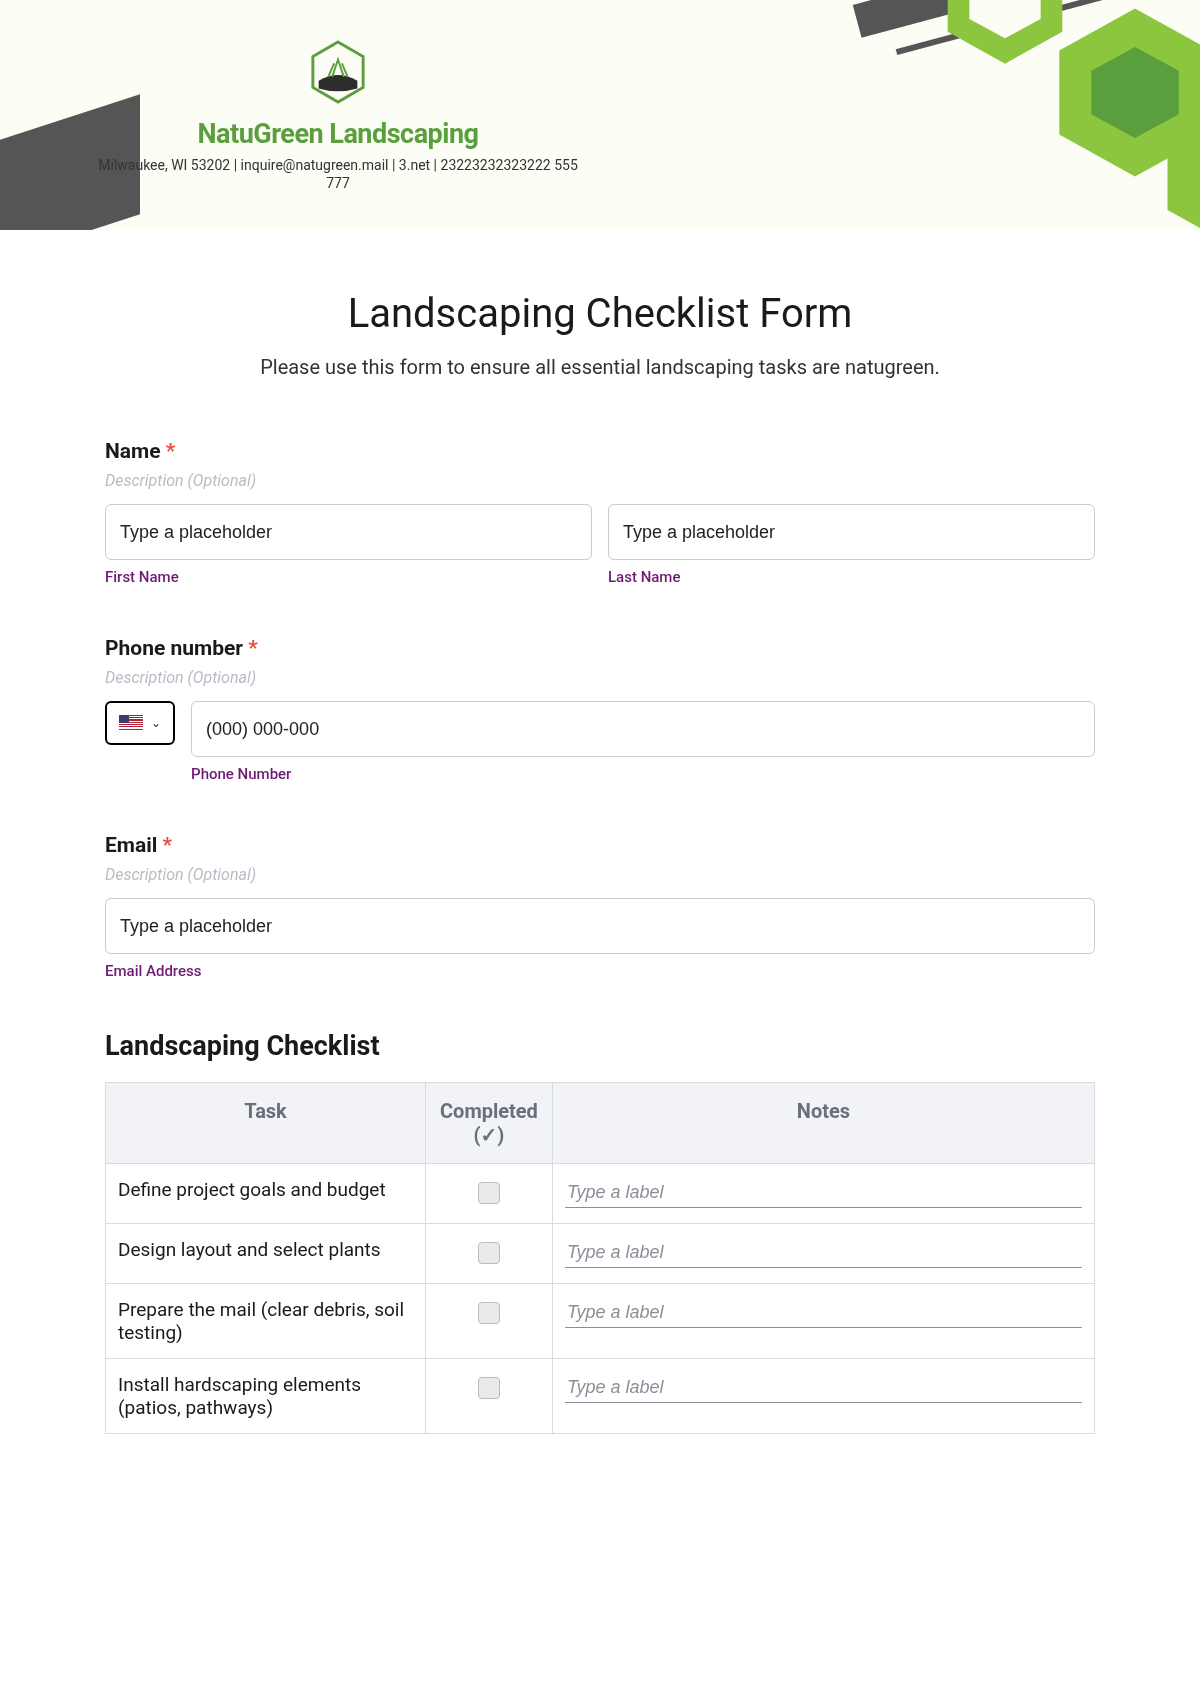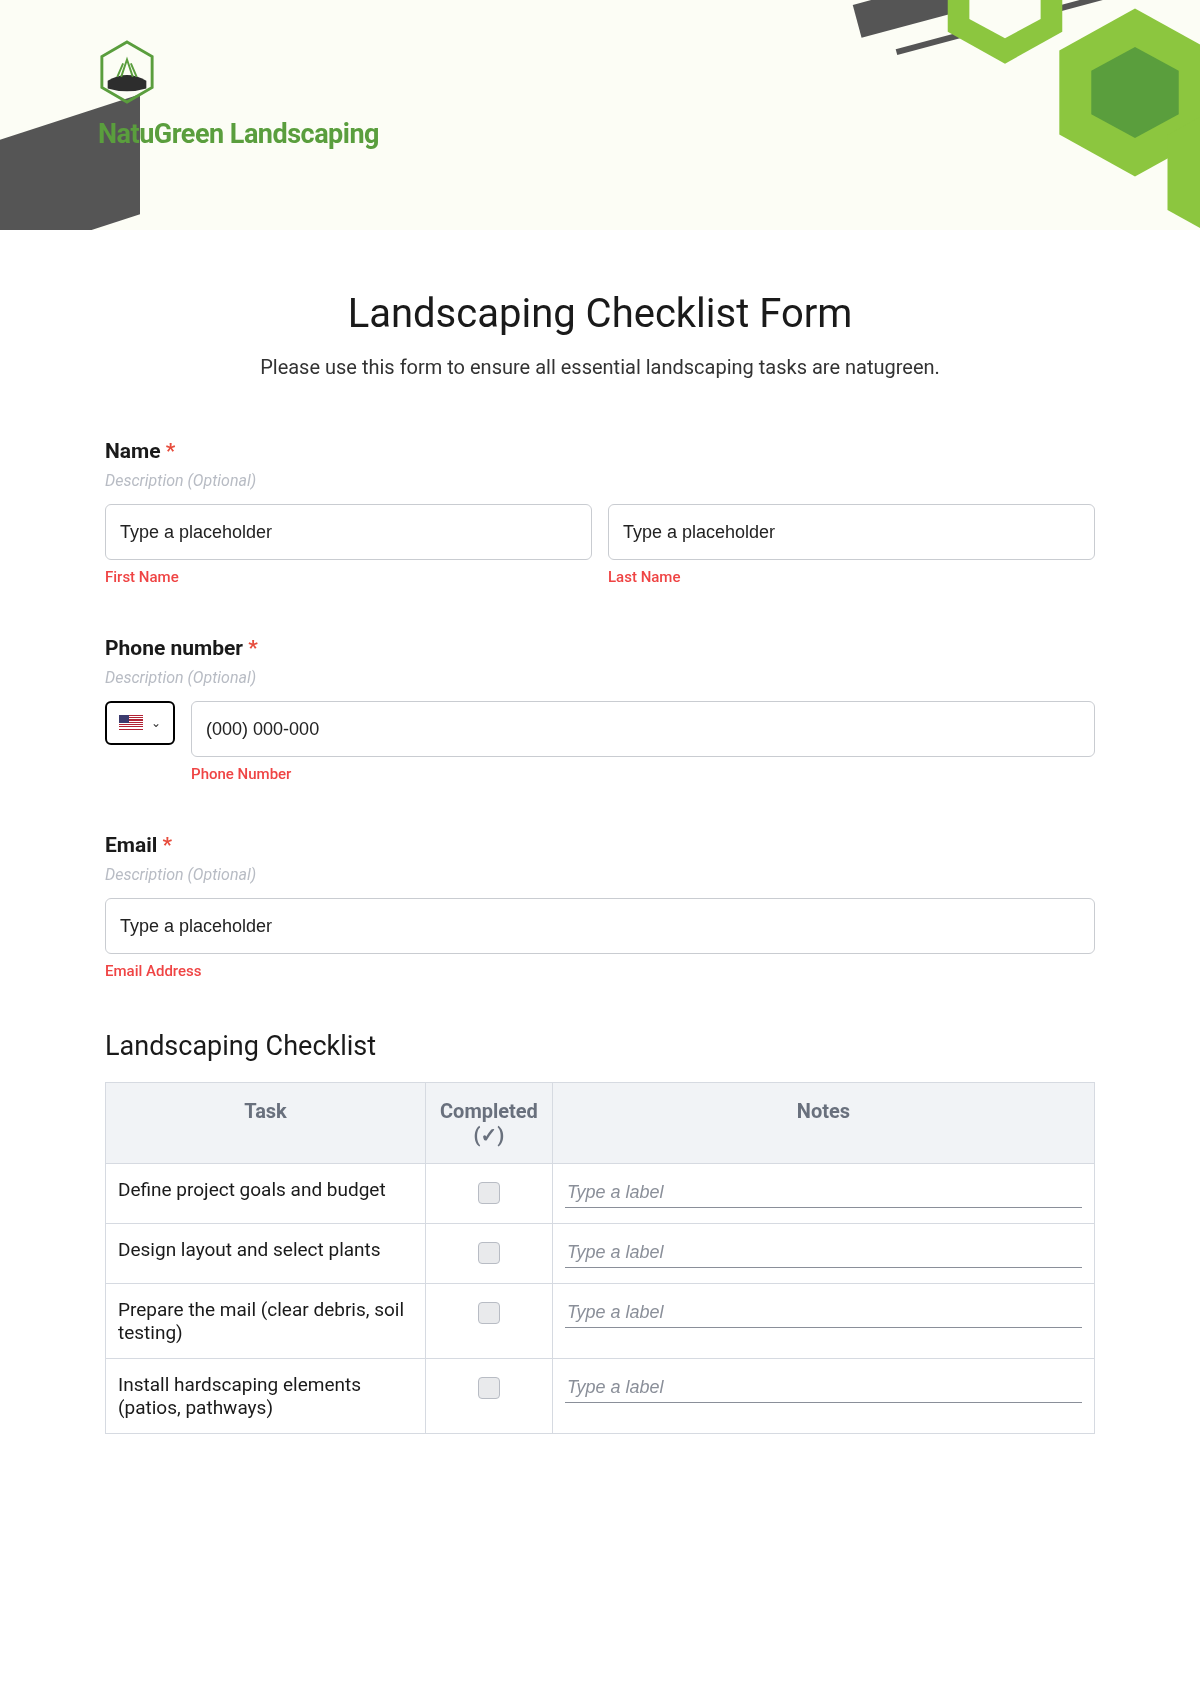--- a/index.html
+++ b/index.html
@@ -3,46 +3,46 @@
 <meta charset="utf-8">
 <style>
 * { box-sizing: border-box; margin: 0; padding: 0; }
 body { font-family: -apple-system, BlinkMacSystemFont, "Segoe UI", Roboto, Helvetica, Arial, sans-serif; background: #fff; width: 1200px; margin: 0 auto; color: #1a1a1a; }
 
 .header-region { position: relative; width: 100%; height: 230px; background: #fcfdf5; overflow: hidden; }
 .header-deco-left { position: absolute; left: -80px; top: 130px; width: 220px; height: 120px; background: #555; transform: skewY(-18deg); }
 .header-deco-right { position: absolute; right: -50px; top: -40px; width: 520px; height: 280px; }
 .hex { position: absolute; }
 .stripe { position: absolute; background: #555; transform: rotate(-15deg); }
-.logo-block { position: absolute; left: 98px; top: 40px; }
+.logo-block { position: absolute; left: 98px; top: 40px; text-align: center; }
 .logo-icon { width: 58px; height: 64px; }
 .company-name { margin-top: 10px; font-size: 27px; font-weight: 700; color: #5a9e3d; letter-spacing: -0.5px; }
 .company-line { margin-top: 6px; font-size: 14px; color: #333; max-width: 480px; line-height: 1.3; }
 
 .content { padding: 60px 105px 40px; }
 .form-title { font-size: 40px; font-weight: 400; text-align: center; color: #1a1a1a; margin-bottom: 18px; }
 .form-sub { font-size: 20px; text-align: center; color: #333; margin-bottom: 60px; }
 
 .field { margin-bottom: 50px; }
 .field-label { font-size: 21px; font-weight: 700; color: #1a1a1a; margin-bottom: 8px; }
 .field-label .req { color: #e74c3c; }
 .field-desc { font-size: 16px; font-style: italic; color: #b8bcc4; margin-bottom: 14px; }
 .row-2 { display: flex; gap: 16px; }
 .row-2 > div { flex: 1; }
 .input { width: 100%; height: 56px; border: 1px solid #c9ccd1; border-radius: 6px; padding: 0 14px; font-size: 18px; color: #000; background: #fff; }
 .input::placeholder { color: #222; }
-.sub-label { font-size: 15px; color: #ef4444; margin-top: 8px; font-weight: 500; }
+.sub-label { font-size: 15px; color: #701a75; margin-top: 8px; font-weight: 500; }
 .phone-row { display: flex; gap: 16px; align-items: flex-start; }
 .country-sel { display: flex; align-items: center; gap: 8px; height: 44px; border: 2px solid #000; border-radius: 6px; padding: 0 12px; background: #fff; cursor: pointer; }
 .flag { width: 24px; height: 16px; background: linear-gradient(to bottom, #b22234 0 7%, #fff 7% 14%, #b22234 14% 21%, #fff 21% 28%, #b22234 28% 35%, #fff 35% 42%, #b22234 42% 50%, #fff 50% 57%, #b22234 57% 64%, #fff 64% 71%, #b22234 71% 78%, #fff 78% 85%, #b22234 85% 92%, #fff 92% 100%); position: relative; }
 .flag::before { content: ""; position: absolute; left: 0; top: 0; width: 10px; height: 8px; background: #3c3b6e; }
 .chev { font-size: 12px; color: #333; }
 .phone-col { flex: 1; }
 
-.section-title { font-size: 27px; font-weight: 400; margin: 30px 0 20px; }
+.section-title { font-size: 27px; font-weight: 700; margin: 30px 0 20px; }
 .tbl { width: 100%; border-collapse: collapse; border: 1px solid #d6dae1; }
 .tbl th { background: #f1f3f6; color: #69707d; font-size: 20px; font-weight: 700; padding: 16px 14px; border: 1px solid #d6dae1; text-align: center; vertical-align: top; }
 .tbl td { border: 1px solid #d6dae1; padding: 14px 12px; vertical-align: top; font-size: 19px; }
 .task-col { width: 320px; }
 .comp-col { width: 112px; text-align: center; }
 .notes-col { width: auto; }
 .chk { display: inline-block; width: 22px; height: 22px; border: 1px solid #b8bcc4; border-radius: 4px; background: #e9eaec; cursor: pointer; margin-top: 4px; }
 .note-input { width: 100%; border: none; border-bottom: 1px solid #8a8f99; font-size: 18px; font-style: italic; color: #8a8f99; padding: 4px 2px; background: transparent; }
 .note-input::placeholder { color: #8a8f99; }
 </style>
@@ -67,20 +67,21 @@
       </svg>
   </div>
   <div class="logo-block">
     <svg class="logo-icon" viewBox="0 0 60 66">
       <polygon points="30,2 56,17 56,49 30,64 4,49 4,17" fill="none" stroke="#5a9e3d" stroke-width="3"></polygon>
       <path d="M10,42 Q30,30 50,42 L50,50 Q30,56 10,50 Z" fill="#2d2d2d"></path>
       <path d="M24,38 L30,20 L36,38" fill="none" stroke="#5a9e3d" stroke-width="2"></path>
       <path d="M20,38 L26,24 M40,38 L34,24" stroke="#5a9e3d" stroke-width="2"></path>
     </svg>
     <div class="company-name">NatuGreen Landscaping</div>
+    <div class="company-line">Milwaukee, WI 53202 | inquire@natugreen.mail | 3.net | 23223232323222 555 777</div>
   </div>
 </div>
 
 <div class="content">
   <h1 class="form-title">Landscaping Checklist Form</h1>
   <p class="form-sub">Please use this form to ensure all essential landscaping tasks are natugreen.</p>
 
   <div class="field">
     <div class="field-label"><span>Name</span> <span class="req">*</span></div>
     <div class="field-desc">Description (Optional)</div>

